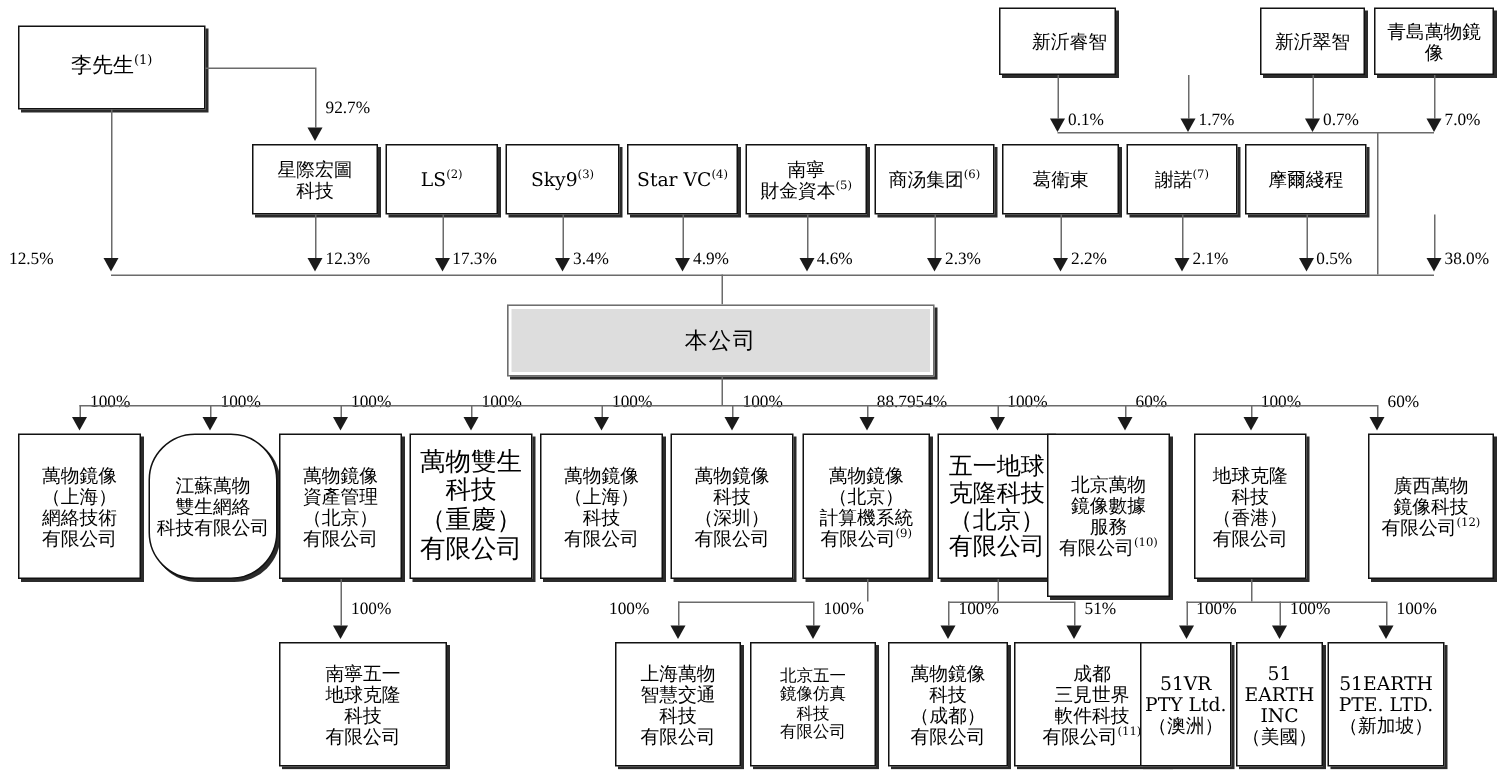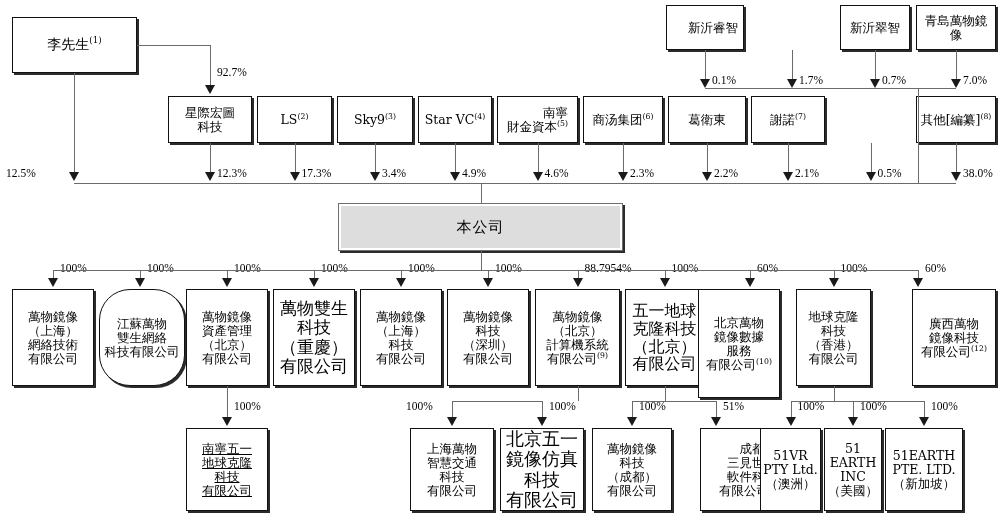--- a/index.html
+++ b/index.html
@@ -86,44 +86,44 @@
     <div class="box " style="left: 337px; top: 96px; width: 76px; height: 47px;">
       <div class="inner cn" style="font-size: 12.5px;">
         <div>Sky9<sup>(3)</sup></div>
       </div>
     </div>
     <div class="box " style="left: 418px; top: 96px; width: 74px; height: 47px;">
       <div class="inner cn" style="font-size: 12.5px;">
         <div>Star VC<sup>(4)</sup></div>
       </div>
     </div>
-    <div class="box " style="left: 497px; top: 96px; width: 81px; height: 47px; text-align: right;">
+    <div class="box " style="left: 497px; top: 96px; width: 81px; height: 47px;">
       <div class="inner cn" style="font-size: 12.5px;">
         <div>南寧</div>
         <div>財金資本<sup>(5)</sup></div>
       </div>
     </div>
     <div class="box " style="left: 583px; top: 96px; width: 80px; height: 47px;">
       <div class="inner cn" style="font-size: 12.5px;">
         <div>商汤集团<sup>(6)</sup></div>
       </div>
     </div>
     <div class="box " style="left: 668px; top: 96px; width: 78px; height: 47px;">
       <div class="inner cn" style="font-size: 12.5px;">
         <div>葛衛東</div>
       </div>
     </div>
     <div class="box " style="left: 751px; top: 96px; width: 74px; height: 47px;">
       <div class="inner cn" style="font-size: 12.5px;">
         <div>謝諾<sup>(7)</sup></div>
       </div>
     </div>
-    <div class="box " style="left: 916px; top: 96px; width: 80px; height: 47px;">
-      <div class="inner cn" style="font-size: 12.5px;">
-        <div>其他[編纂]<sup>(8)</sup></div>
+    <div class="box " style="left: 830px; top: 96px; width: 81px; height: 47px;">
+      <div class="inner cn" style="font-size: 12.5px;">
+        <div>摩爾綫程</div>
       </div>
     </div>
     <div class="ln h" style="left: 137px; top: 45px; width: 73px;"></div>
     <div class="ln v" style="left: 137px; top: 45px; height: 0px;"></div>
     <div class="ln v" style="left: 210px; top: 45px; height: 40px;"></div>
     <div class="arrow" style="left: 205px; top: 85px;"></div>
     <div class="pct" style="left: 217px; top: 66px;">92.7%</div>
     <div class="ln v" style="left: 74px; top: 73px; height: 99px;"></div>
     <div class="arrow" style="left: 69px; top: 172px;"></div>
     <div class="pct" style="left: 6px; top: 167px;">12.5%</div>
@@ -292,53 +292,53 @@
       <div class="inner cn" style="font-size: 12.5px;">
         <div>廣西萬物</div>
         <div>鏡像科技</div>
         <div>有限公司<sup>(12)</sup></div>
       </div>
     </div>
     <div class="ln v" style="left: 918px; top: 270px; height: 8px;"></div>
     <div class="arrow" style="left: 913px; top: 278px;"></div>
     <div class="pct" style="left: 925px; top: 262px;">60%</div>
     <div class="ln h" style="left: 53px; top: 270px; width: 865px;"></div>
-    <div class="box " style="left: 186px; top: 428px; width: 82px; height: 83px; text-decoration: underline;">
+    <div class="box " style="left: 186px; top: 428px; width: 112px; height: 83px;">
       <div class="inner cn" style="font-size: 12.5px;">
         <div>南寧五一</div>
         <div>地球克隆</div>
         <div>科技</div>
         <div>有限公司</div>
       </div>
     </div>
     <div class="box " style="left: 410px; top: 428px; width: 84px; height: 83px;">
       <div class="inner cn" style="font-size: 12.5px;">
         <div>上海萬物</div>
         <div>智慧交通</div>
         <div>科技</div>
         <div>有限公司</div>
       </div>
     </div>
     <div class="box " style="left: 500px; top: 428px; width: 84px; height: 83px;">
-      <div class="inner cn" style="font-size: 18px;">
+      <div class="inner cn" style="font-size: 11px;">
         <div>北京五一</div>
         <div>鏡像仿真</div>
         <div>科技</div>
         <div>有限公司</div>
       </div>
     </div>
     <div class="box " style="left: 592px; top: 428px; width: 80px; height: 83px;">
       <div class="inner cn" style="font-size: 12.5px;">
         <div>萬物鏡像</div>
         <div>科技</div>
         <div>（成都）</div>
         <div>有限公司</div>
       </div>
     </div>
-    <div class="box " style="left: 700px; top: 428px; width: 104px; height: 83px;">
+    <div class="box " style="left: 676px; top: 428px; width: 104px; height: 83px;">
       <div class="inner cn" style="font-size: 12.5px;">
         <div>成都</div>
         <div>三見世界</div>
         <div>軟件科技</div>
         <div>有限公司<sup>(11)</sup></div>
       </div>
     </div>
     <div class="box " style="left: 760px; top: 428px; width: 61px; height: 83px;">
       <div class="inner cn" style="font-size: 12.5px;">
         <div>51VR</div>

